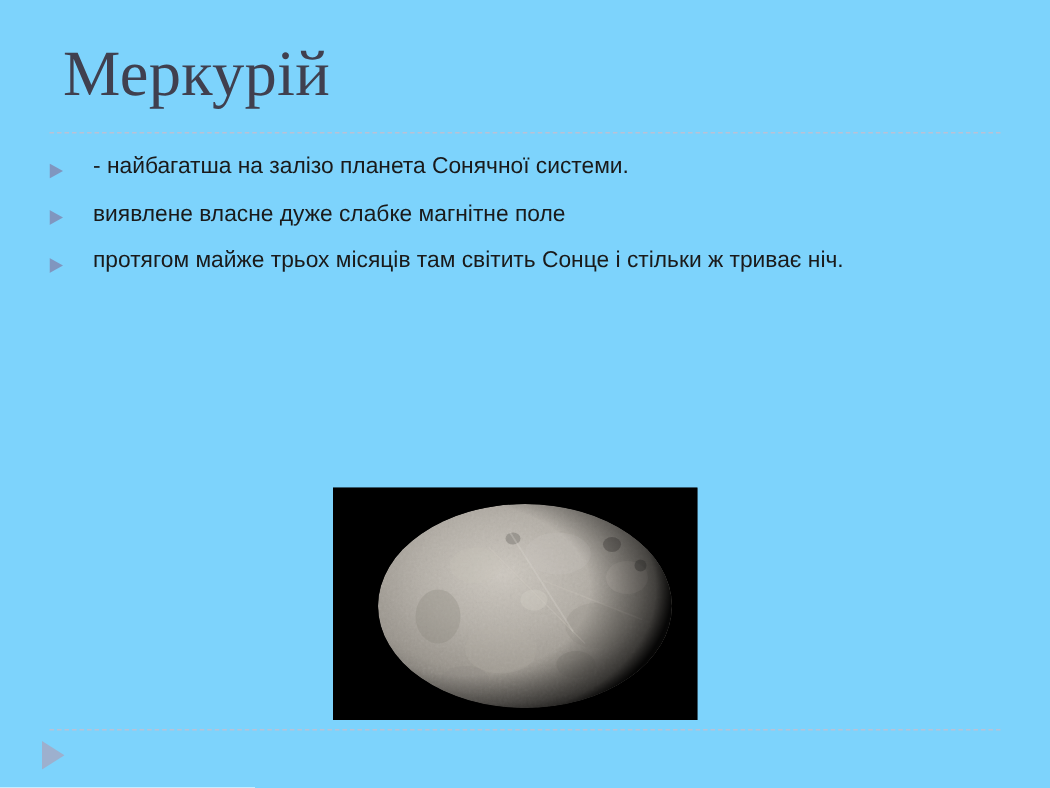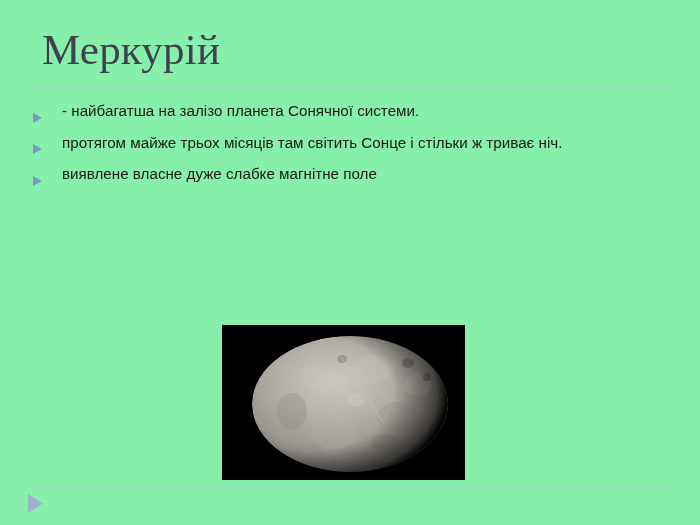--- a/index.html
+++ b/index.html
@@ -8,21 +8,21 @@
     width: 700px;
     height: 525px;
     overflow: hidden;
     background: #ffffff;
   }
 
   #slide {
     position: relative;
     width: 700px;
     height: 525px;
-    background: #86efac;
+    background: #7dd3fc;
     font-family: "Liberation Sans", sans-serif;
   }
 
   
   #title-block {
     position: absolute;
     left: 42px;
     top: 24px;
     width: 620px;
     height: 58px;
@@ -61,21 +61,21 @@
   #bullet-list {
     position: absolute;
     left: 33px;
     top: 100px;
     width: 640px;
   }
 
   .bullet-item {
     position: relative;
     display: flex;
-    align-items: flex-end;
+    align-items: center;
     padding-left: 0;
     margin-bottom: 9px;
   }
 
   .bullet-marker {
     flex: 0 0 auto;
     width: 9px;
     height: 10px;
     margin-top: 5px;
     margin-right: 20px;
@@ -145,30 +145,30 @@
     </div>
 
 
 
     <div class="bullet-item">
       <span class="bullet-marker">
         <svg width="9" height="10" viewBox="0 0 9 10" xmlns="http://www.w3.org/2000/svg">
           <polygon points="0,0 9,5 0,10" fill="#8096bf"></polygon>
         </svg>
       </span>
-      <span class="bullet-text">протягом майже трьох місяців там світить Сонце і стільки ж триває ніч.</span>
+      <span class="bullet-text">виявлене власне дуже слабке магнітне поле</span>
     </div>
 
     <div class="bullet-item">
       <span class="bullet-marker">
         <svg width="9" height="10" viewBox="0 0 9 10" xmlns="http://www.w3.org/2000/svg">
           <polygon points="0,0 9,5 0,10" fill="#8096bf"></polygon>
         </svg>
       </span>
-      <span class="bullet-text">виявлене власне дуже слабке магнітне поле</span>
+      <span class="bullet-text">протягом майже трьох місяців там світить Сонце і стільки ж триває ніч.</span>
     </div>
 
   </div>
 
   <div id="mercury-figure">
     <svg id="mercury-photo" viewBox="0 0 243 155" preserveAspectRatio="none" xmlns="http://www.w3.org/2000/svg">
       <defs>
         <radialGradient id="merc-body" cx="42%" cy="34%" r="72%">
           <stop offset="0%" stop-color="#cdc8c0"></stop>
           <stop offset="38%" stop-color="#b5b0a8"></stop>

